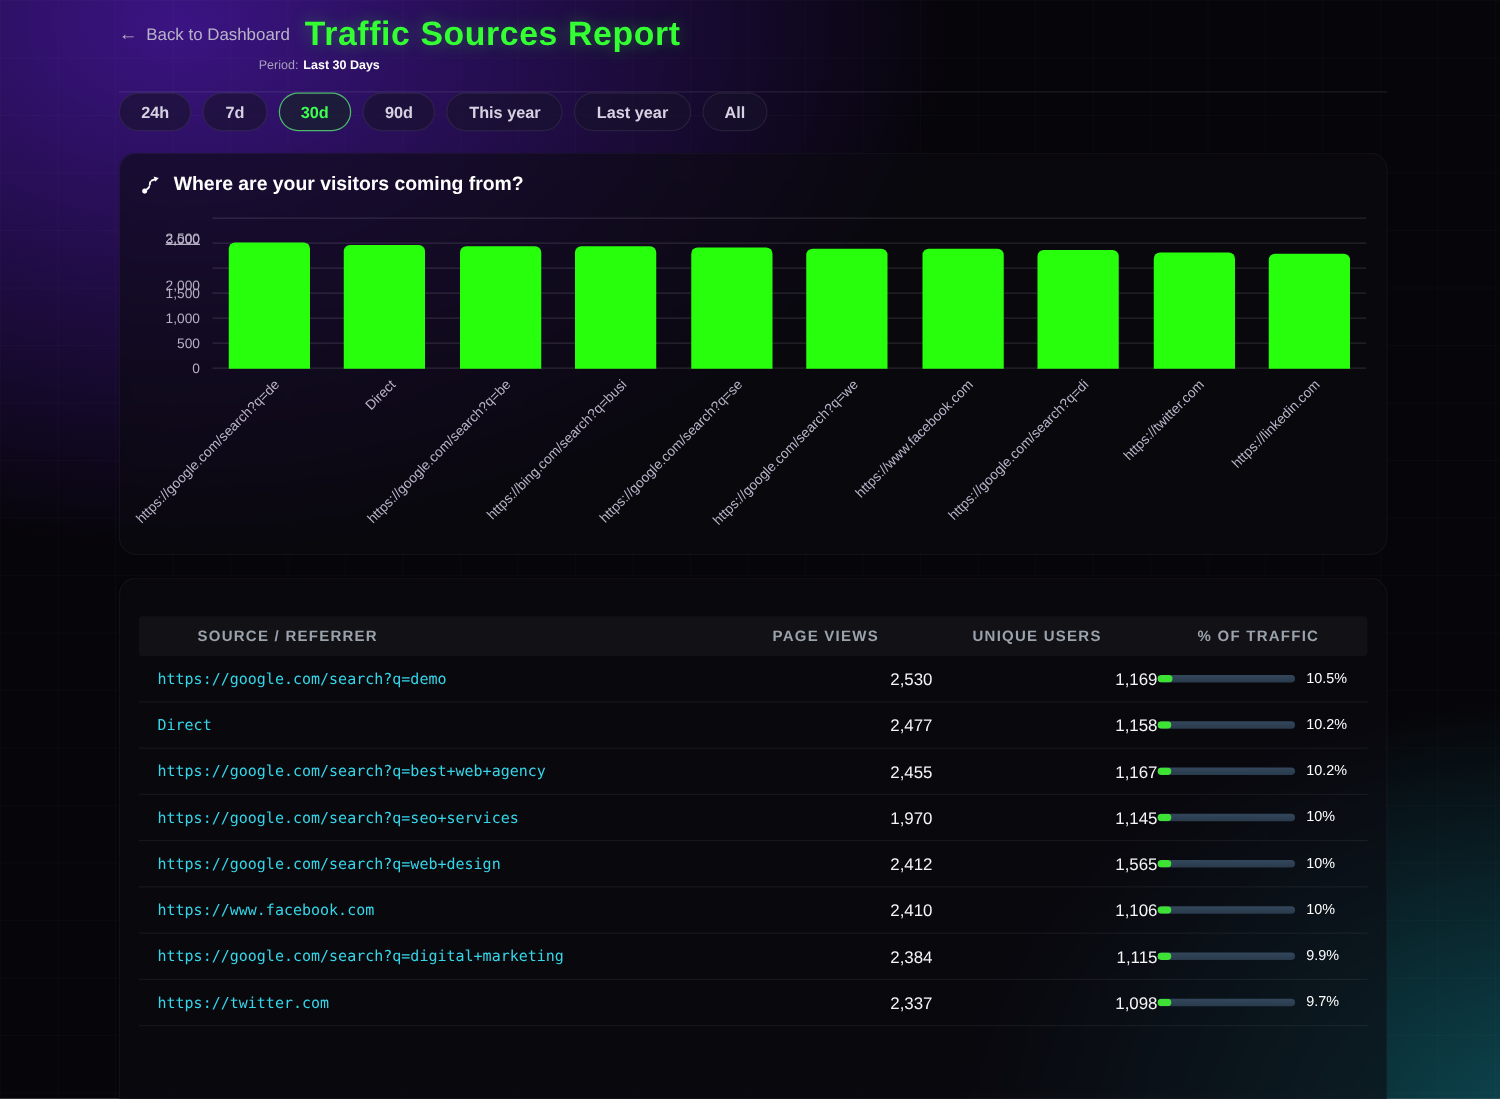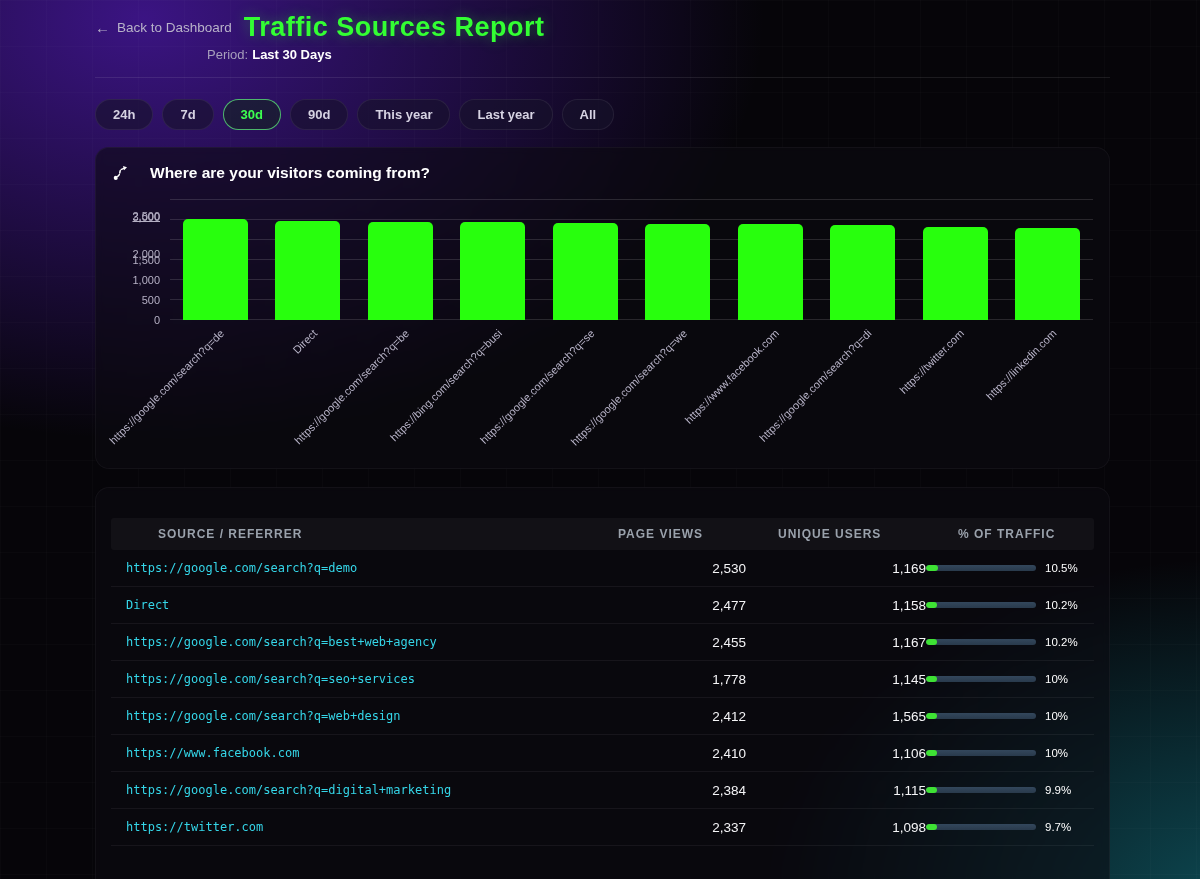--- a/index.html
+++ b/index.html
@@ -29,47 +29,47 @@
   .header-top { display: flex; align-items: center; gap: 12px; padding-top: 12px; }
   .back-link {
     display: inline-flex; align-items: center; gap: 7px;
     color: #b9b3c9; font-size: 13.5px; text-decoration: none; cursor: pointer;
   }
   .back-arrow { font-size: 15px; line-height: 1; }
   .page-title {
     margin: 0; font-size: 27px; font-weight: bold; letter-spacing: 0.5px;
     color: #33ff33; text-shadow: 0 0 14px rgba(51,255,51,0.35);
   }
-  .period-row { margin: 4px 0 15px 112px; font-size: 13px; color: #a79fbc; }
+  .period-row { margin: 4px 0 15px 112px; font-size: 10px; color: #a79fbc; }
   .period-value { color: #ffffff; font-weight: 600; margin-left: 4px; }
   .header-divider { margin-top: 13px; border-bottom: 1px solid rgba(255,255,255,0.09); }
 
   
-  .filters { display: flex; gap: 9px; margin-top: 21px; }
+  .filters { display: flex; gap: 9px; }
   .filter-pill {
     height: 31px; padding: 0 17px; border-radius: 999px; cursor: pointer;
     background: rgba(22,18,42,0.62); border: 1px solid rgba(255,255,255,0.07);
     color: #d6d2e2; font-size: 13px; font-weight: 600;
     font-family: "Liberation Sans", sans-serif;
   }
   .filter-pill.active {
     color: #3dff50; border-color: rgba(86,210,116,0.85);
     background: rgba(16,36,26,0.55);
   }
 
   
   .card {
     background: rgba(12,11,18,0.58);
     border: 1px solid rgba(255,255,255,0.045);
     border-radius: 14px;
     backdrop-filter: blur(4px);
   }
   .chart-card { margin-top: 17px; padding: 16px 16px 6px; }
   .card-title {
-    display: flex; align-items: center; gap: 20px;
+    display: flex; align-items: center; gap: 9px;
     font-size: 15.5px; font-weight: bold; color: #ffffff;
   }
   .card-title svg { flex: 0 0 auto; }
 
   
   .chart { display: grid; grid-template-columns: 58px 1fr; margin-top: 18px; }
   .y-axis { position: relative; height: 120px; }
   .ytick {
     position: absolute; right: 10px; font-size: 11px; color: #b5b0c4; white-space: nowrap;
   }
@@ -285,21 +285,21 @@
             <div class="num">1,167</div>
             <div class="traffic-cell">
               <div class="pbar">
                 <div class="pfill" style="width: 10.2%;"></div>
               </div>
               <span class="pct">10.2%</span>
             </div>
           </div>
           <div class="trow">
             <a class="src">https://google.com/search?q=seo+services</a>
-            <div class="num">1,778</div>
+            <div class="num">1,970</div>
             <div class="num">1,145</div>
             <div class="traffic-cell">
               <div class="pbar">
                 <div class="pfill" style="width: 10%;"></div>
               </div>
               <span class="pct">10%</span>
             </div>
           </div>
           <div class="trow">
             <a class="src">https://google.com/search?q=web+design</a>

